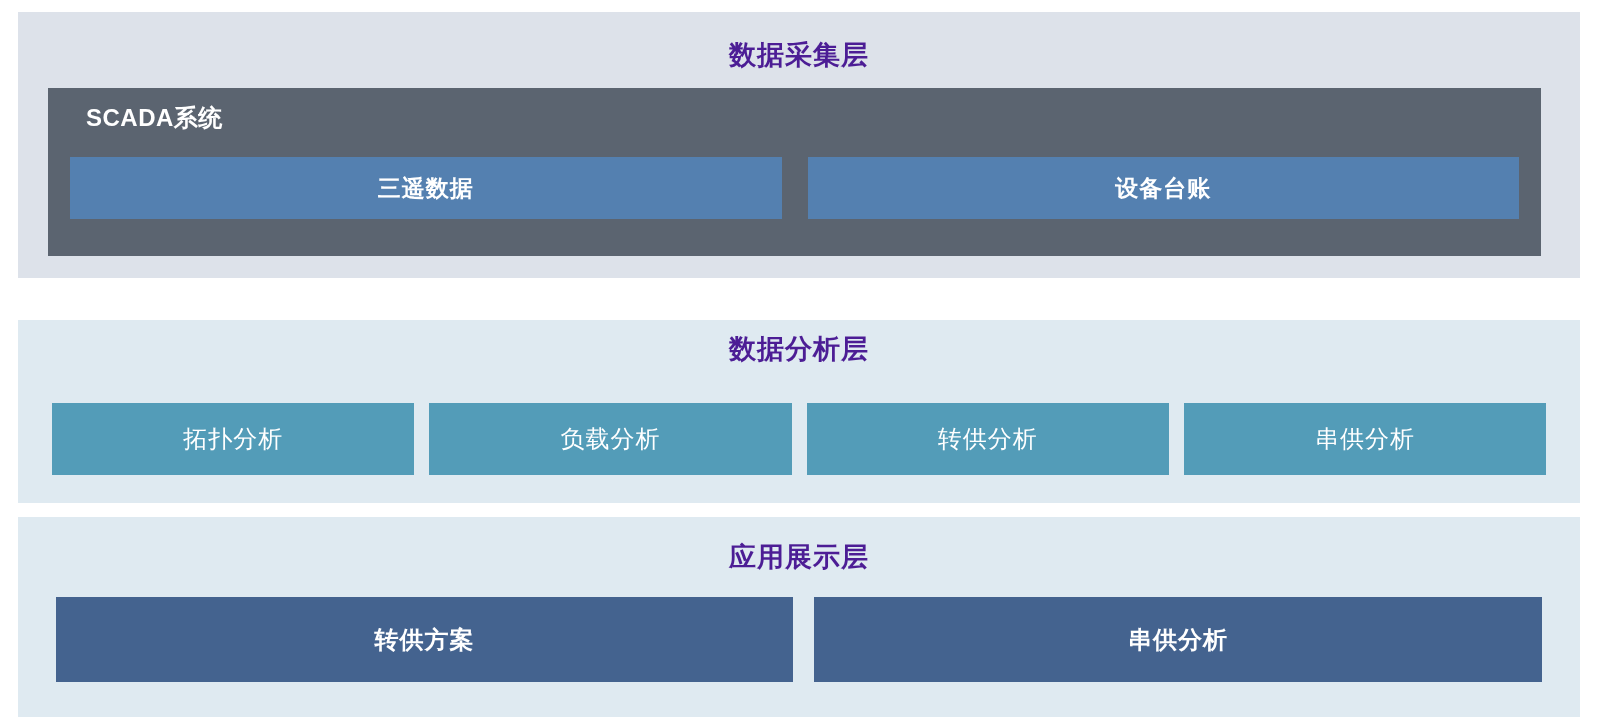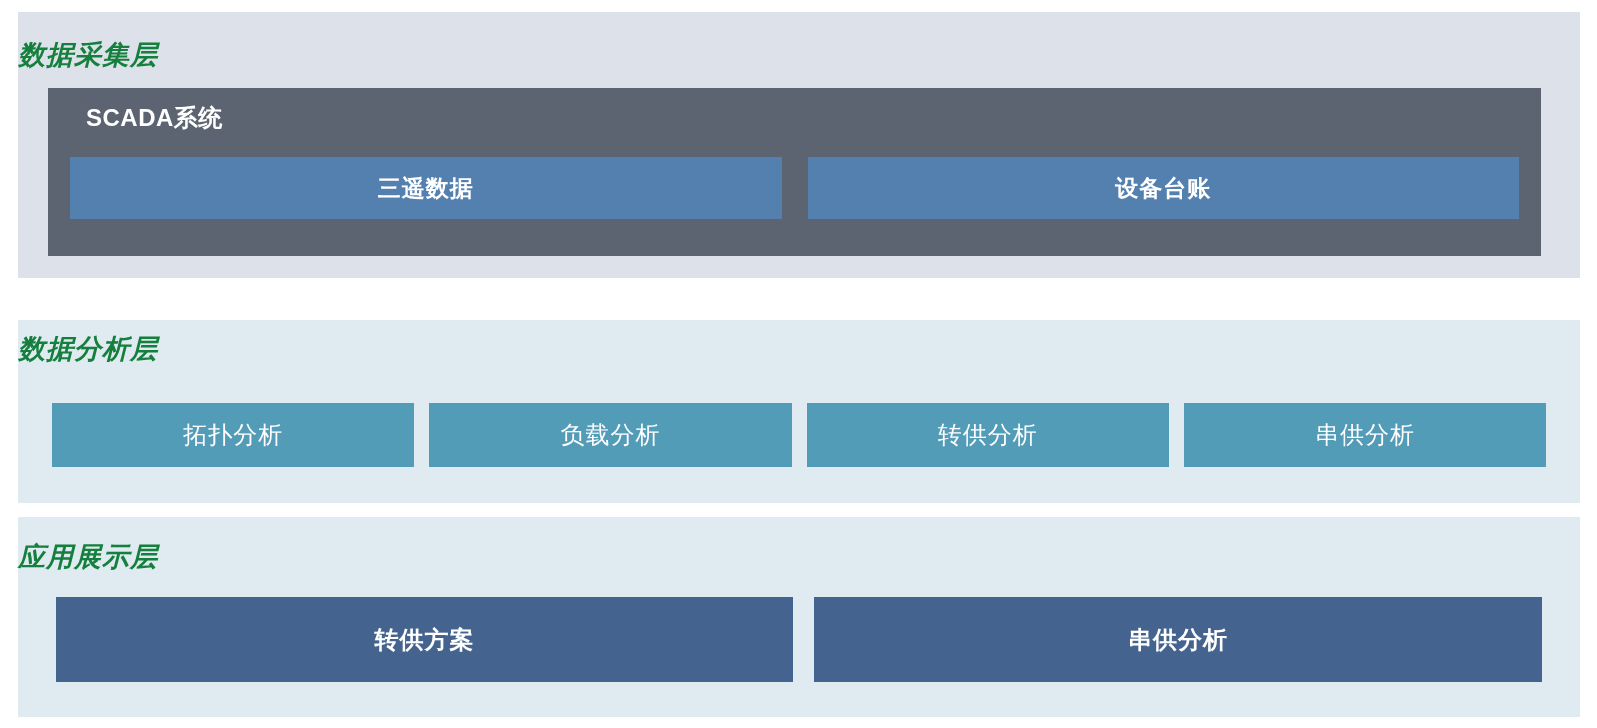--- a/index.html
+++ b/index.html
@@ -22,25 +22,25 @@
     background: #ffffff;
   }
 
   
   .layer {
     position: absolute;
     box-sizing: border-box;
   }
 
   .layer-title {
-    font-weight: bold;
-    letter-spacing: 1px;
-    color: #15803d;
-    user-select: none;
-    font-style: italic;
+    text-align: center;
+    font-weight: bold;
+    letter-spacing: 1px;
+    color: #4c1d95;
+    user-select: none;
   }
 
   
   #layer-collect {
     left: 18px;
     top: 12px;
     width: 1562px;
     height: 266px;
     background: #dde2ea;
   }
@@ -109,21 +109,21 @@
   .analysis-items {
     position: absolute;
     left: 34px;
     right: 34px;
     top: 83px;
     display: flex;
     gap: 15px;
   }
   .analysis-item {
     flex: 1 1 0;
-    height: 64px;
+    height: 72px;
     background: #539cb8;
     color: #ffffff;
     font-size: 24px;
     font-weight: normal;
     letter-spacing: 1px;
     display: flex;
     align-items: center;
     justify-content: center;
     box-sizing: border-box;
     user-select: none;

